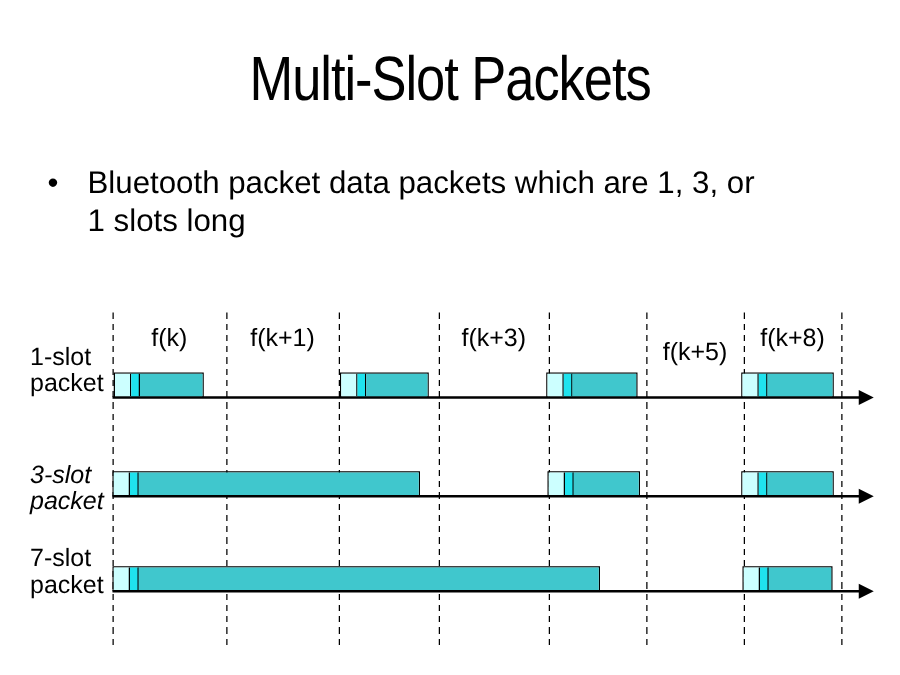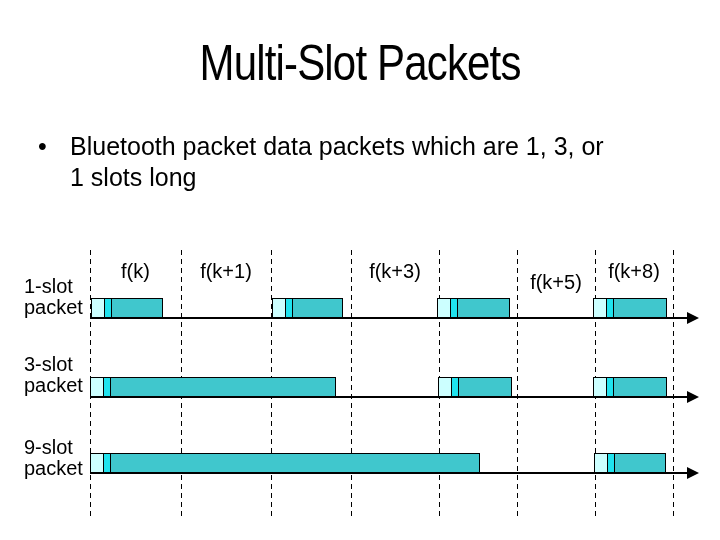--- a/index.html
+++ b/index.html
@@ -82,21 +82,21 @@
       <div class="packet" style="left: 437px; width: 73px; top: 298px;">
         <div class="seg-light" style="background: rgb(204, 255, 255);"></div>
         <div class="seg-bright" style="background: rgb(31, 227, 238);"></div>
         <div class="seg-body" style="background: rgb(64, 199, 205);"></div>
       </div>
       <div class="packet" style="left: 593px; width: 74px; top: 298px;">
         <div class="seg-light" style="background: rgb(204, 255, 255);"></div>
         <div class="seg-bright" style="background: rgb(31, 227, 238);"></div>
         <div class="seg-body" style="background: rgb(64, 199, 205);"></div>
       </div>
-      <div class="row-label" style="top: 354px;">
+      <div class="row-label" style="top: 370px; font-style: italic;">
         <div class="row-label-line">3-slot</div>
         <div class="row-label-line">packet</div>
       </div>
       <div class="timeline" style="left: 90px; width: 598px; top: 396px; background: rgb(0, 0, 0);"></div>
       <div class="arrowhead" style="left: 687px; top: 391px; border-left-color: rgb(0, 0, 0);"></div>
       <div class="packet" style="left: 90px; width: 246px; top: 377px;">
         <div class="seg-light" style="background: rgb(204, 255, 255);"></div>
         <div class="seg-bright" style="background: rgb(31, 227, 238);"></div>
         <div class="seg-body" style="background: rgb(64, 199, 205);"></div>
       </div>
@@ -104,21 +104,21 @@
         <div class="seg-light" style="background: rgb(204, 255, 255);"></div>
         <div class="seg-bright" style="background: rgb(31, 227, 238);"></div>
         <div class="seg-body" style="background: rgb(64, 199, 205);"></div>
       </div>
       <div class="packet" style="left: 593px; width: 74px; top: 377px;">
         <div class="seg-light" style="background: rgb(204, 255, 255);"></div>
         <div class="seg-bright" style="background: rgb(31, 227, 238);"></div>
         <div class="seg-body" style="background: rgb(64, 199, 205);"></div>
       </div>
       <div class="row-label" style="top: 437px;">
-        <div class="row-label-line">9-slot</div>
+        <div class="row-label-line">7-slot</div>
         <div class="row-label-line">packet</div>
       </div>
       <div class="timeline" style="left: 90px; width: 598px; top: 472px; background: rgb(0, 0, 0);"></div>
       <div class="arrowhead" style="left: 687px; top: 467px; border-left-color: rgb(0, 0, 0);"></div>
       <div class="packet" style="left: 90px; width: 390px; top: 453px;">
         <div class="seg-light" style="background: rgb(204, 255, 255);"></div>
         <div class="seg-bright" style="background: rgb(31, 227, 238);"></div>
         <div class="seg-body" style="background: rgb(64, 199, 205);"></div>
       </div>
       <div class="packet" style="left: 594px; width: 72px; top: 453px;">

